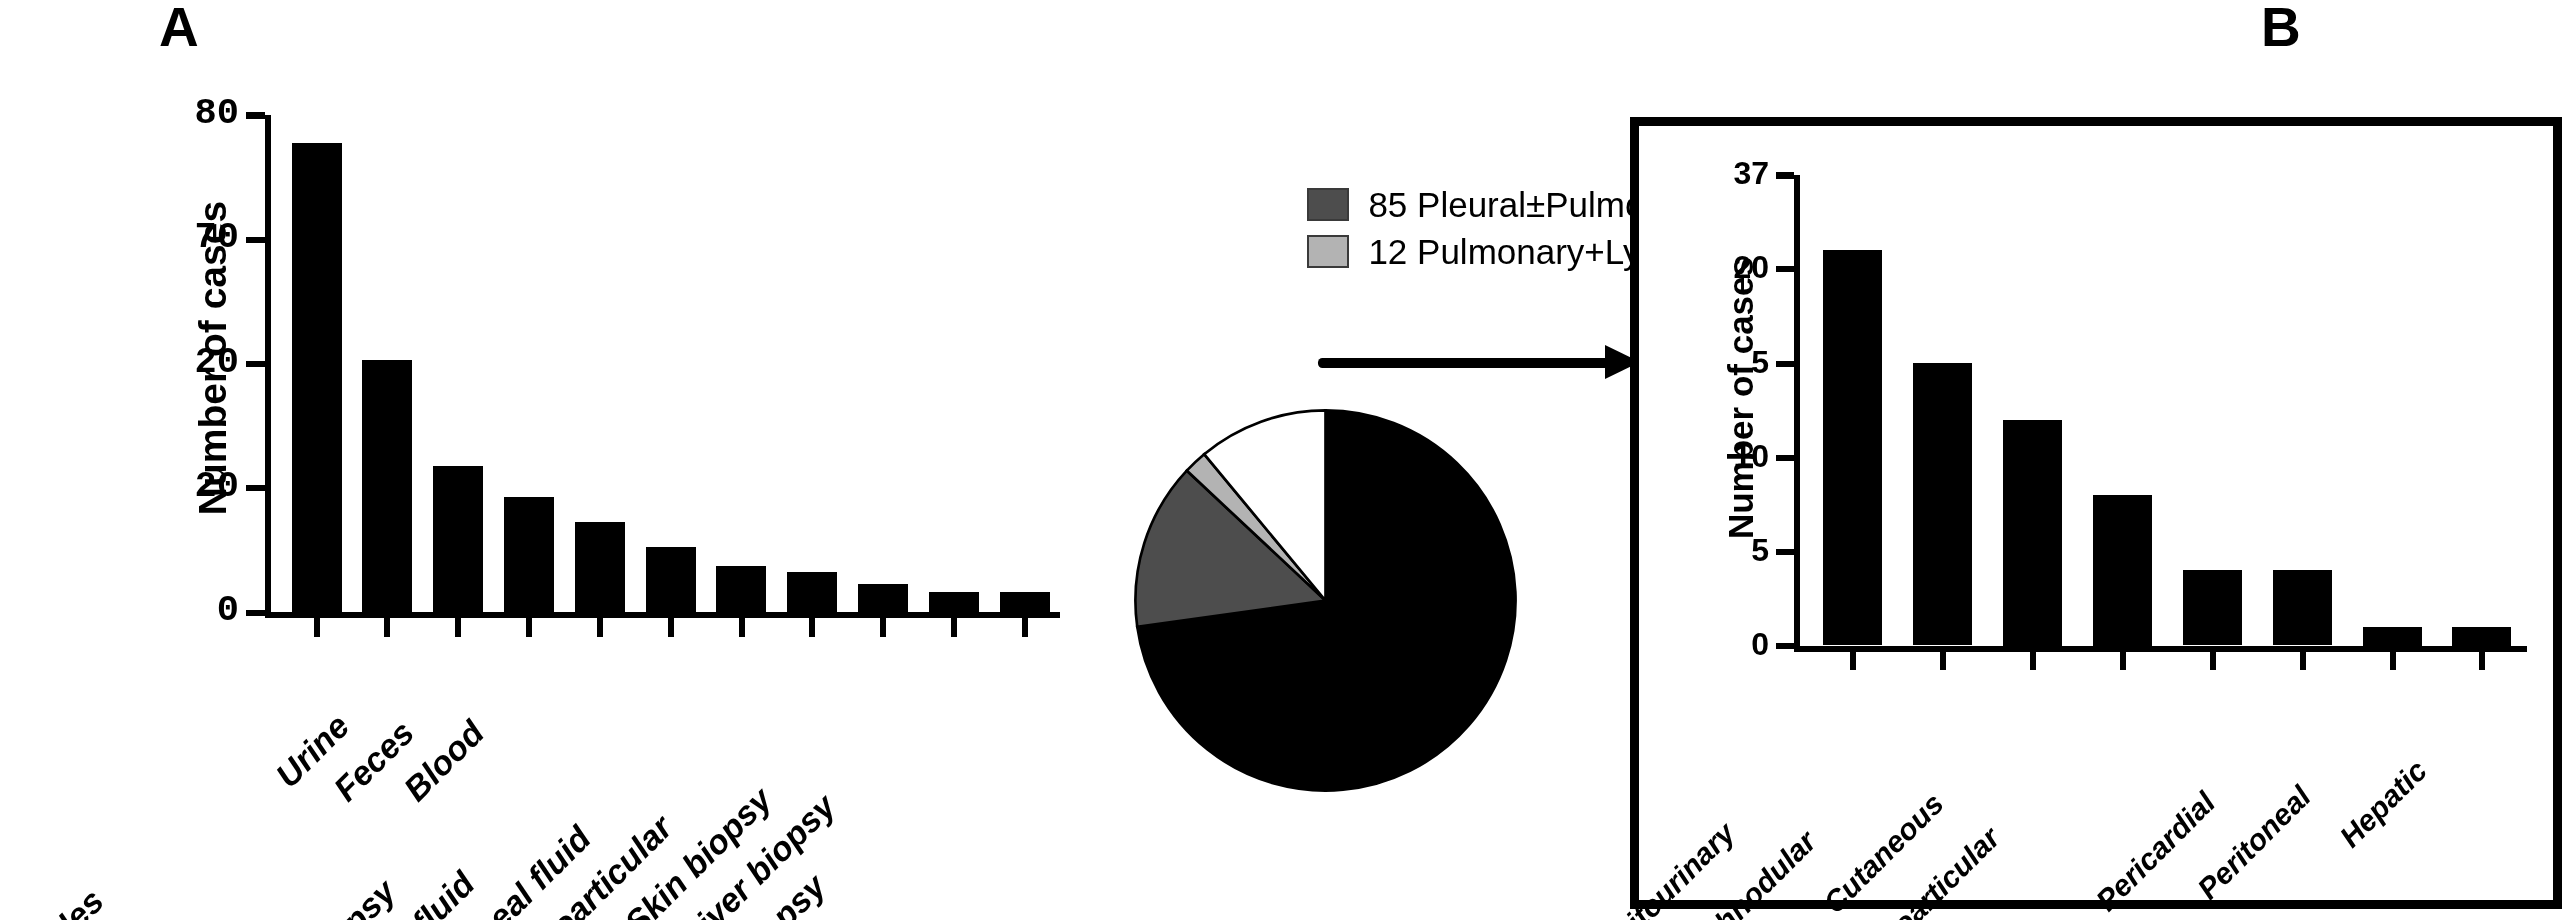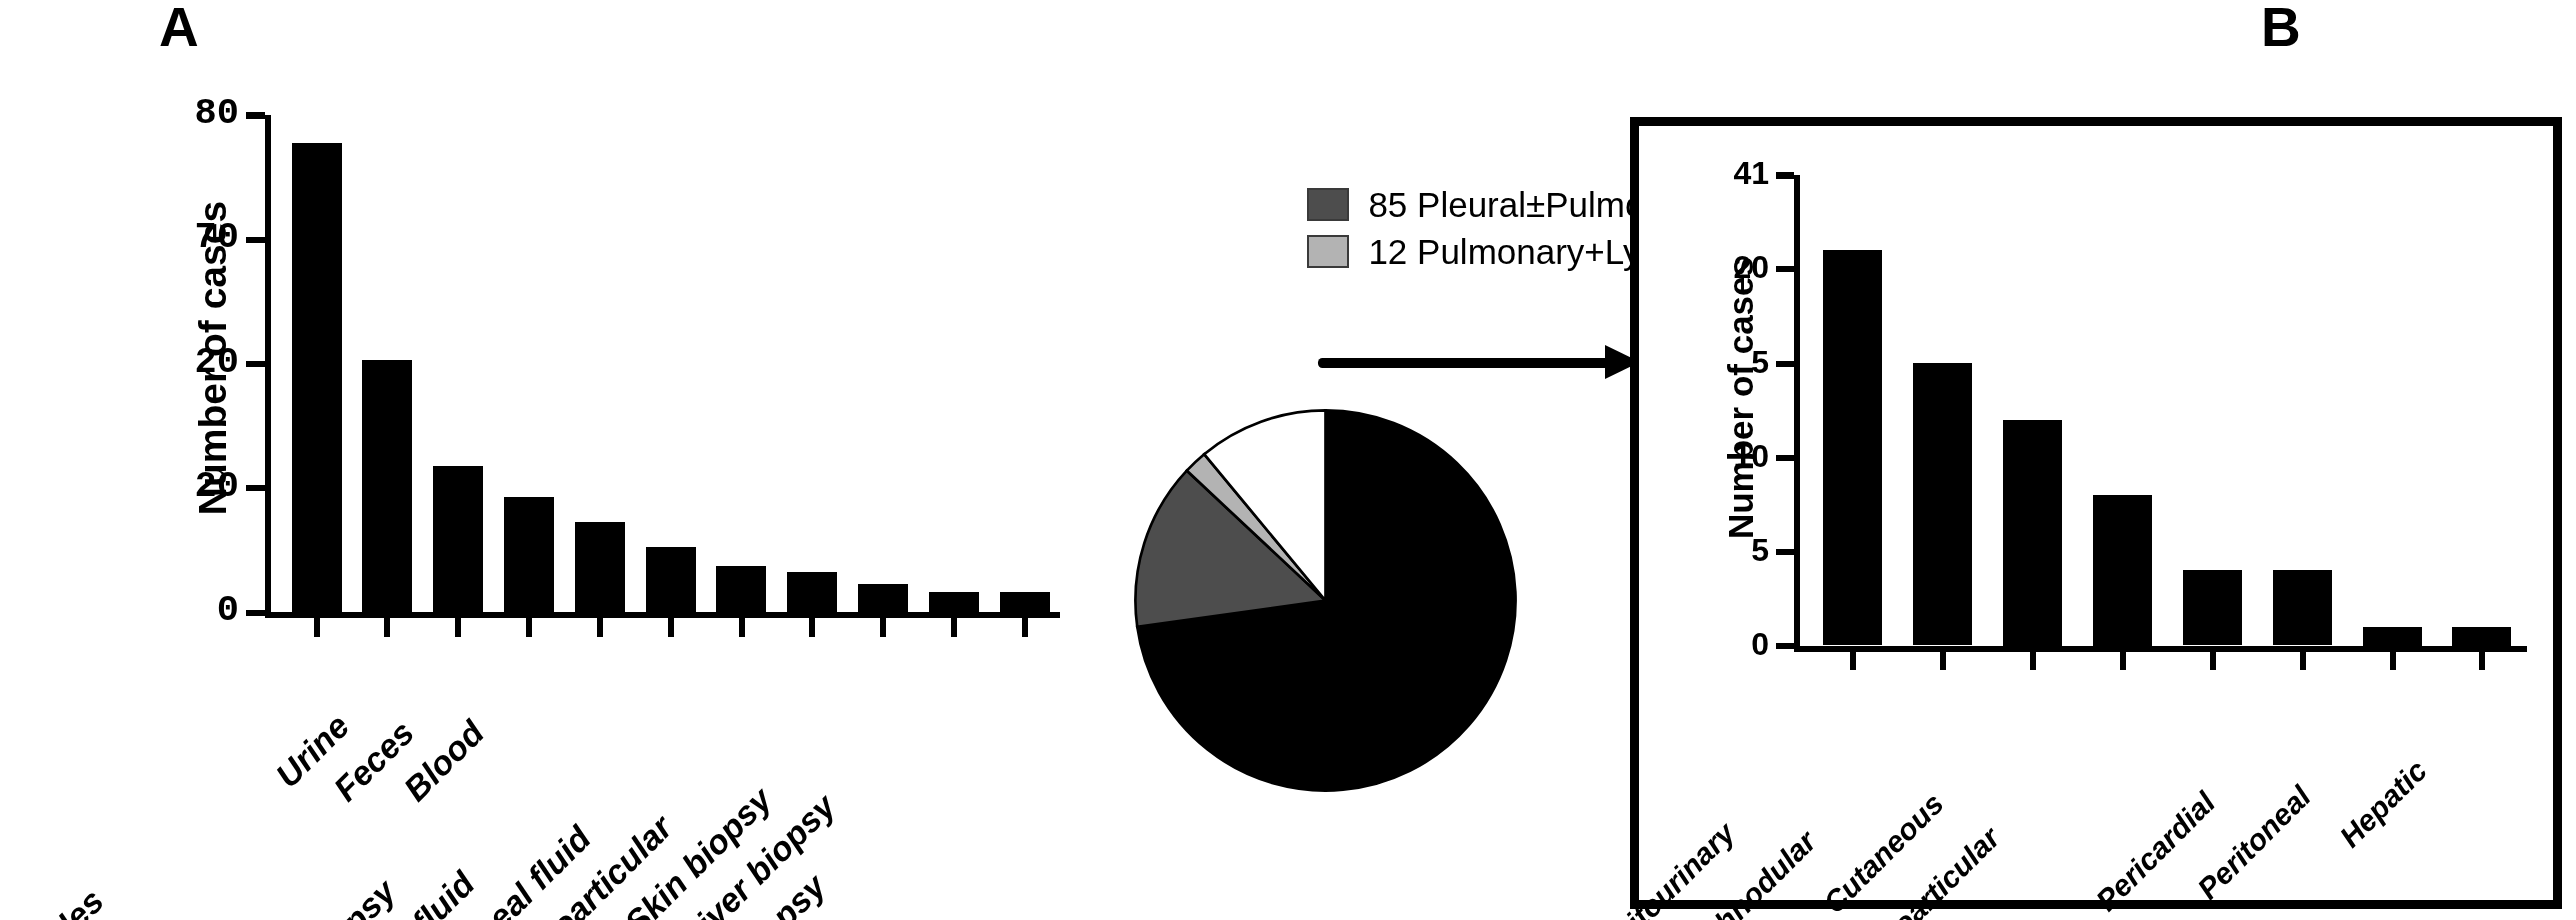--- a/index.html
+++ b/index.html
@@ -158,21 +158,21 @@
           <div class="ytick-label" style="right: 758px; top: 451px; width: 106px;">0</div>
           <div class="tickmark" style="left: -17.7px; top: 374px; width: 17.7px; height: 6.2px;"></div>
           <div class="ytick-label" style="right: 758px; top: 357px; width: 106px;">5</div>
           <div class="tickmark" style="left: -17.7px; top: 280px; width: 17.7px; height: 6.2px;"></div>
           <div class="ytick-label" style="right: 758px; top: 263px; width: 106px;">10</div>
           <div class="tickmark" style="left: -17.7px; top: 186px; width: 17.7px; height: 6.2px;"></div>
           <div class="ytick-label" style="right: 758px; top: 169px; width: 106px;">5</div>
           <div class="tickmark" style="left: -17.7px; top: 91px; width: 17.7px; height: 6.2px;"></div>
           <div class="ytick-label" style="right: 758px; top: 74px; width: 106px;">20</div>
           <div class="tickmark" style="left: -17.7px; top: -2.6px; width: 17.7px; height: 6.2px;"></div>
-          <div class="ytick-label" style="right: 758px; top: -20px; width: 106px;">41</div>
+          <div class="ytick-label" style="right: 758px; top: -20px; width: 106px;">37</div>
         </div>
       <div id="b-bars">
           <div class="bar" style="left: 29px; top: 75px; width: 59px; height: 395px; background: rgb(0, 0, 0);"></div>
           <div class="bar" style="left: 119px; top: 188px; width: 59px; height: 282px; background: rgb(0, 0, 0);"></div>
           <div class="bar" style="left: 209px; top: 245px; width: 59px; height: 226px; background: rgb(0, 0, 0);"></div>
           <div class="bar" style="left: 299px; top: 320px; width: 59px; height: 151px; background: rgb(0, 0, 0);"></div>
           <div class="bar" style="left: 389px; top: 395px; width: 59px; height: 75px; background: rgb(0, 0, 0);"></div>
           <div class="bar" style="left: 479px; top: 395px; width: 59px; height: 75px; background: rgb(0, 0, 0);"></div>
           <div class="bar" style="left: 569px; top: 452px; width: 59px; height: 19px; background: rgb(0, 0, 0);"></div>
           <div class="bar" style="left: 658px; top: 452px; width: 59px; height: 19px; background: rgb(0, 0, 0);"></div>

